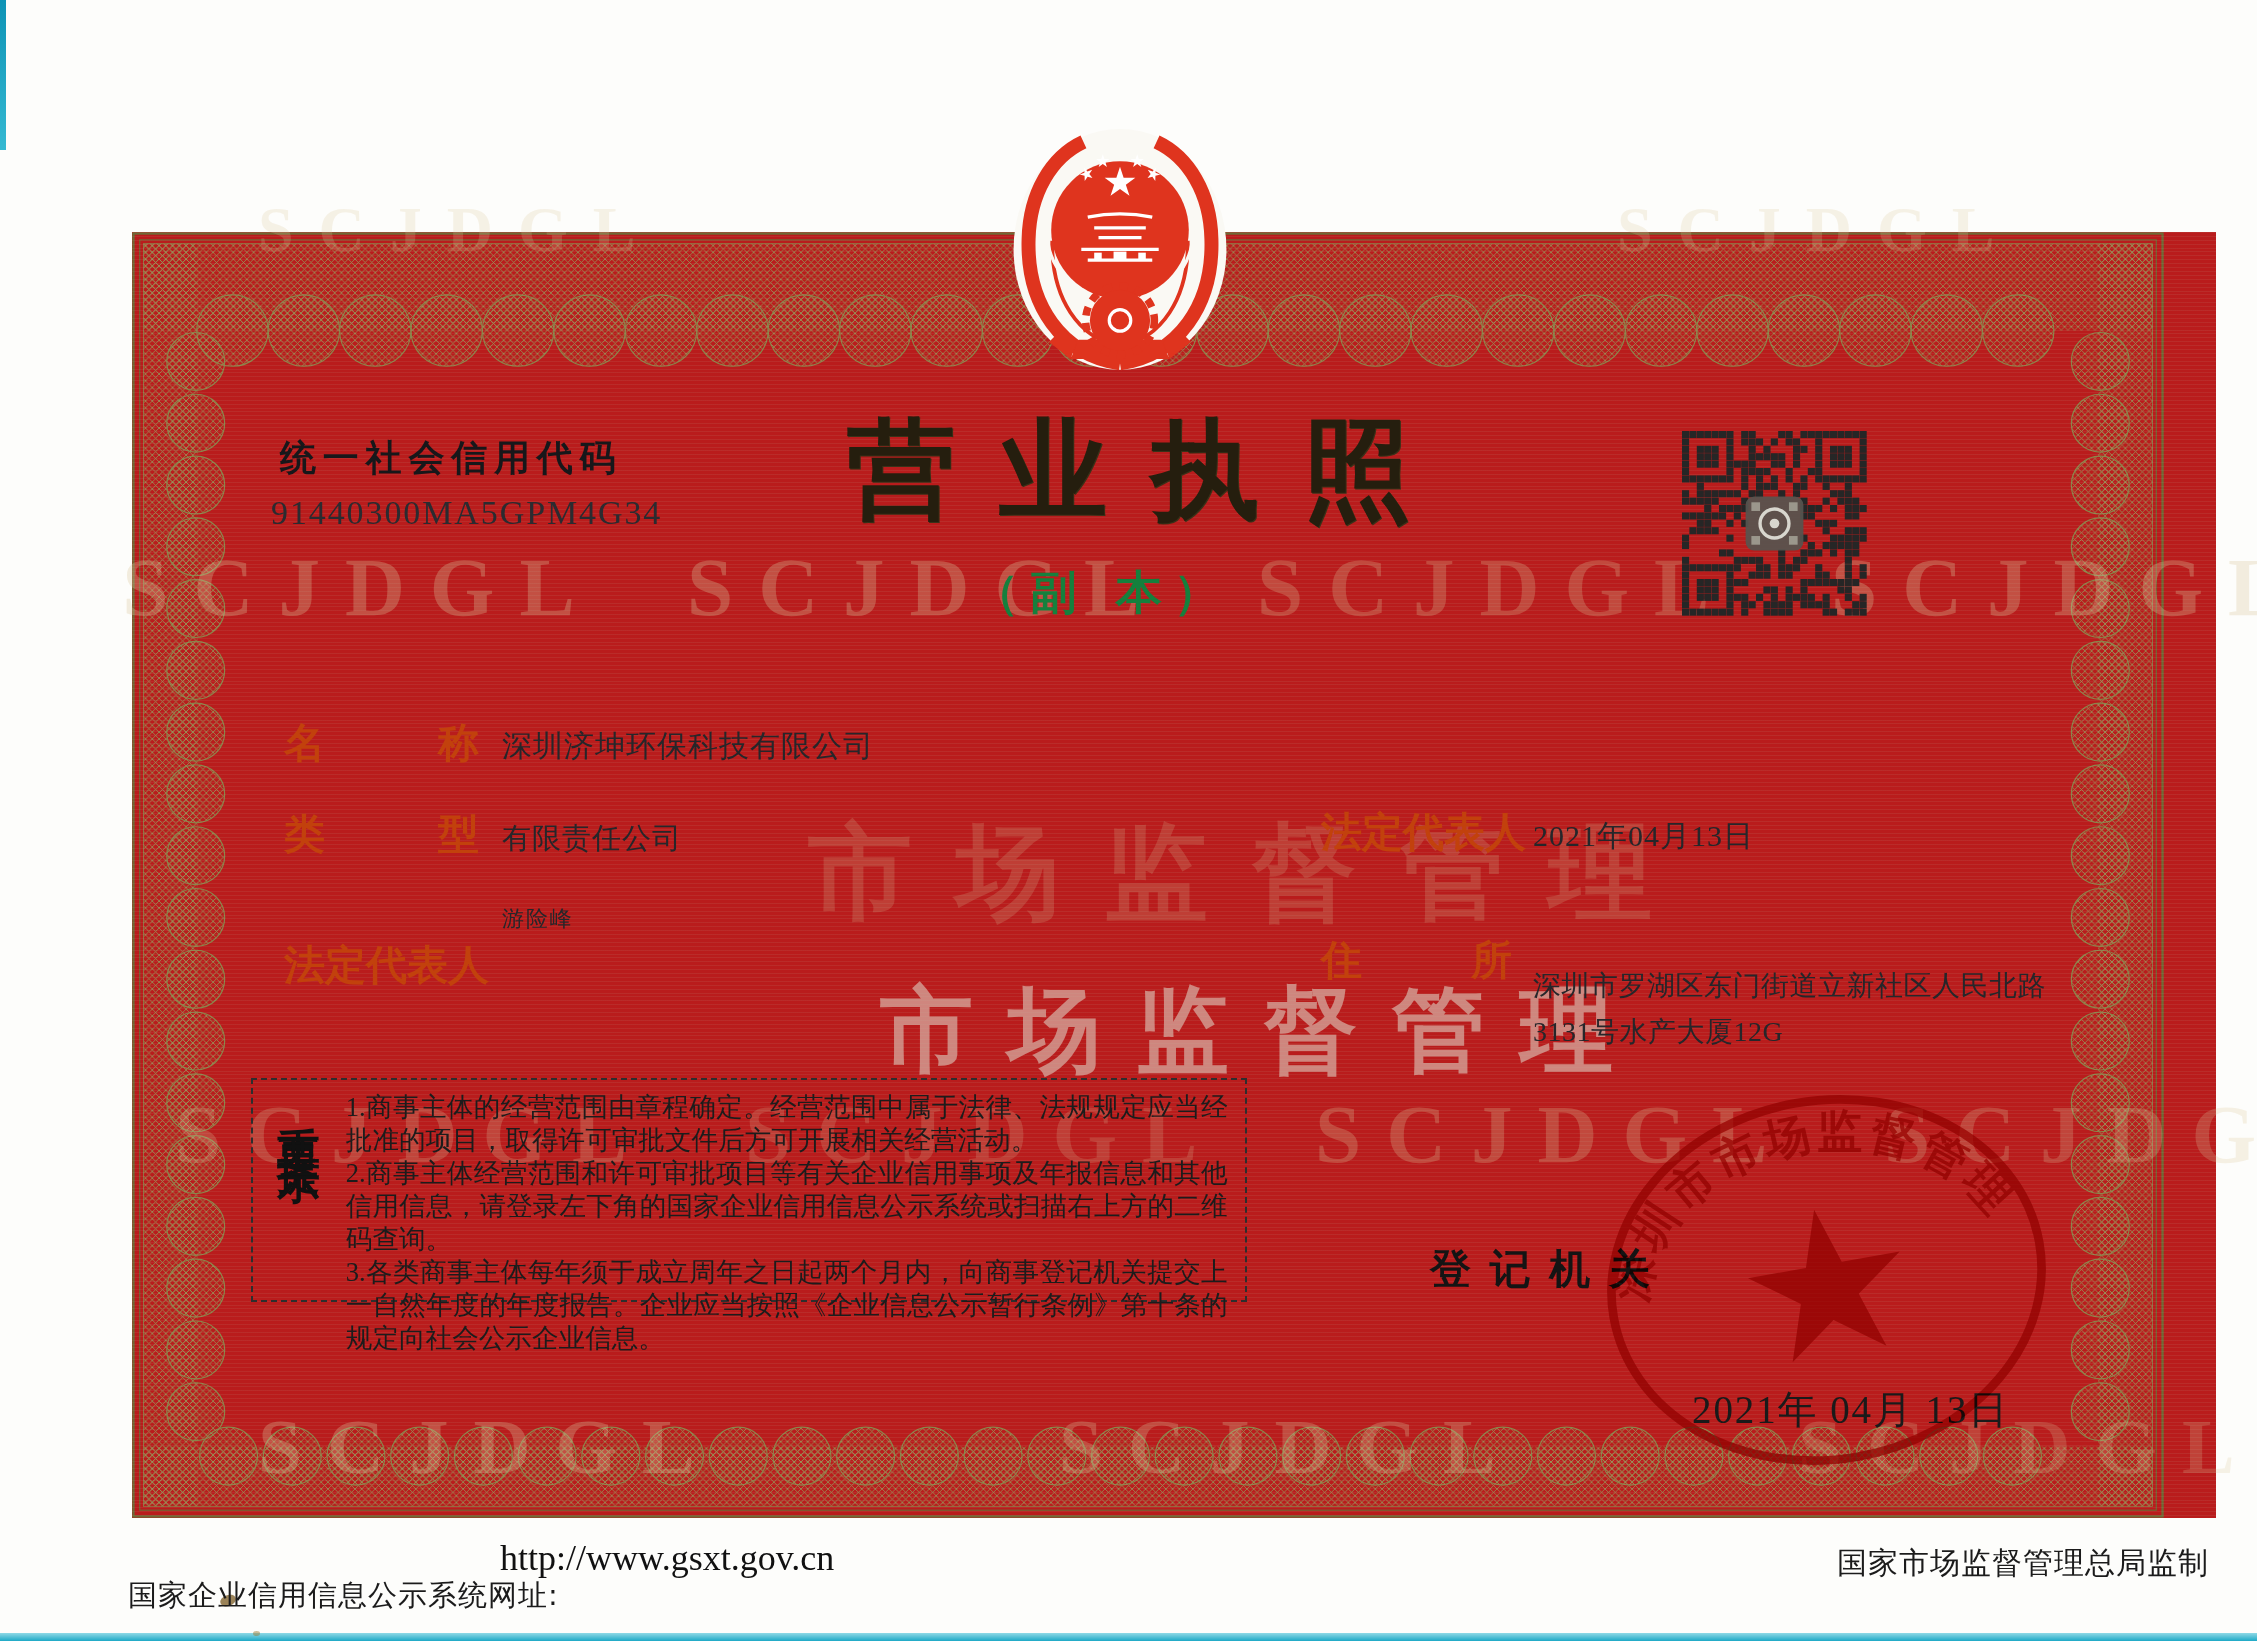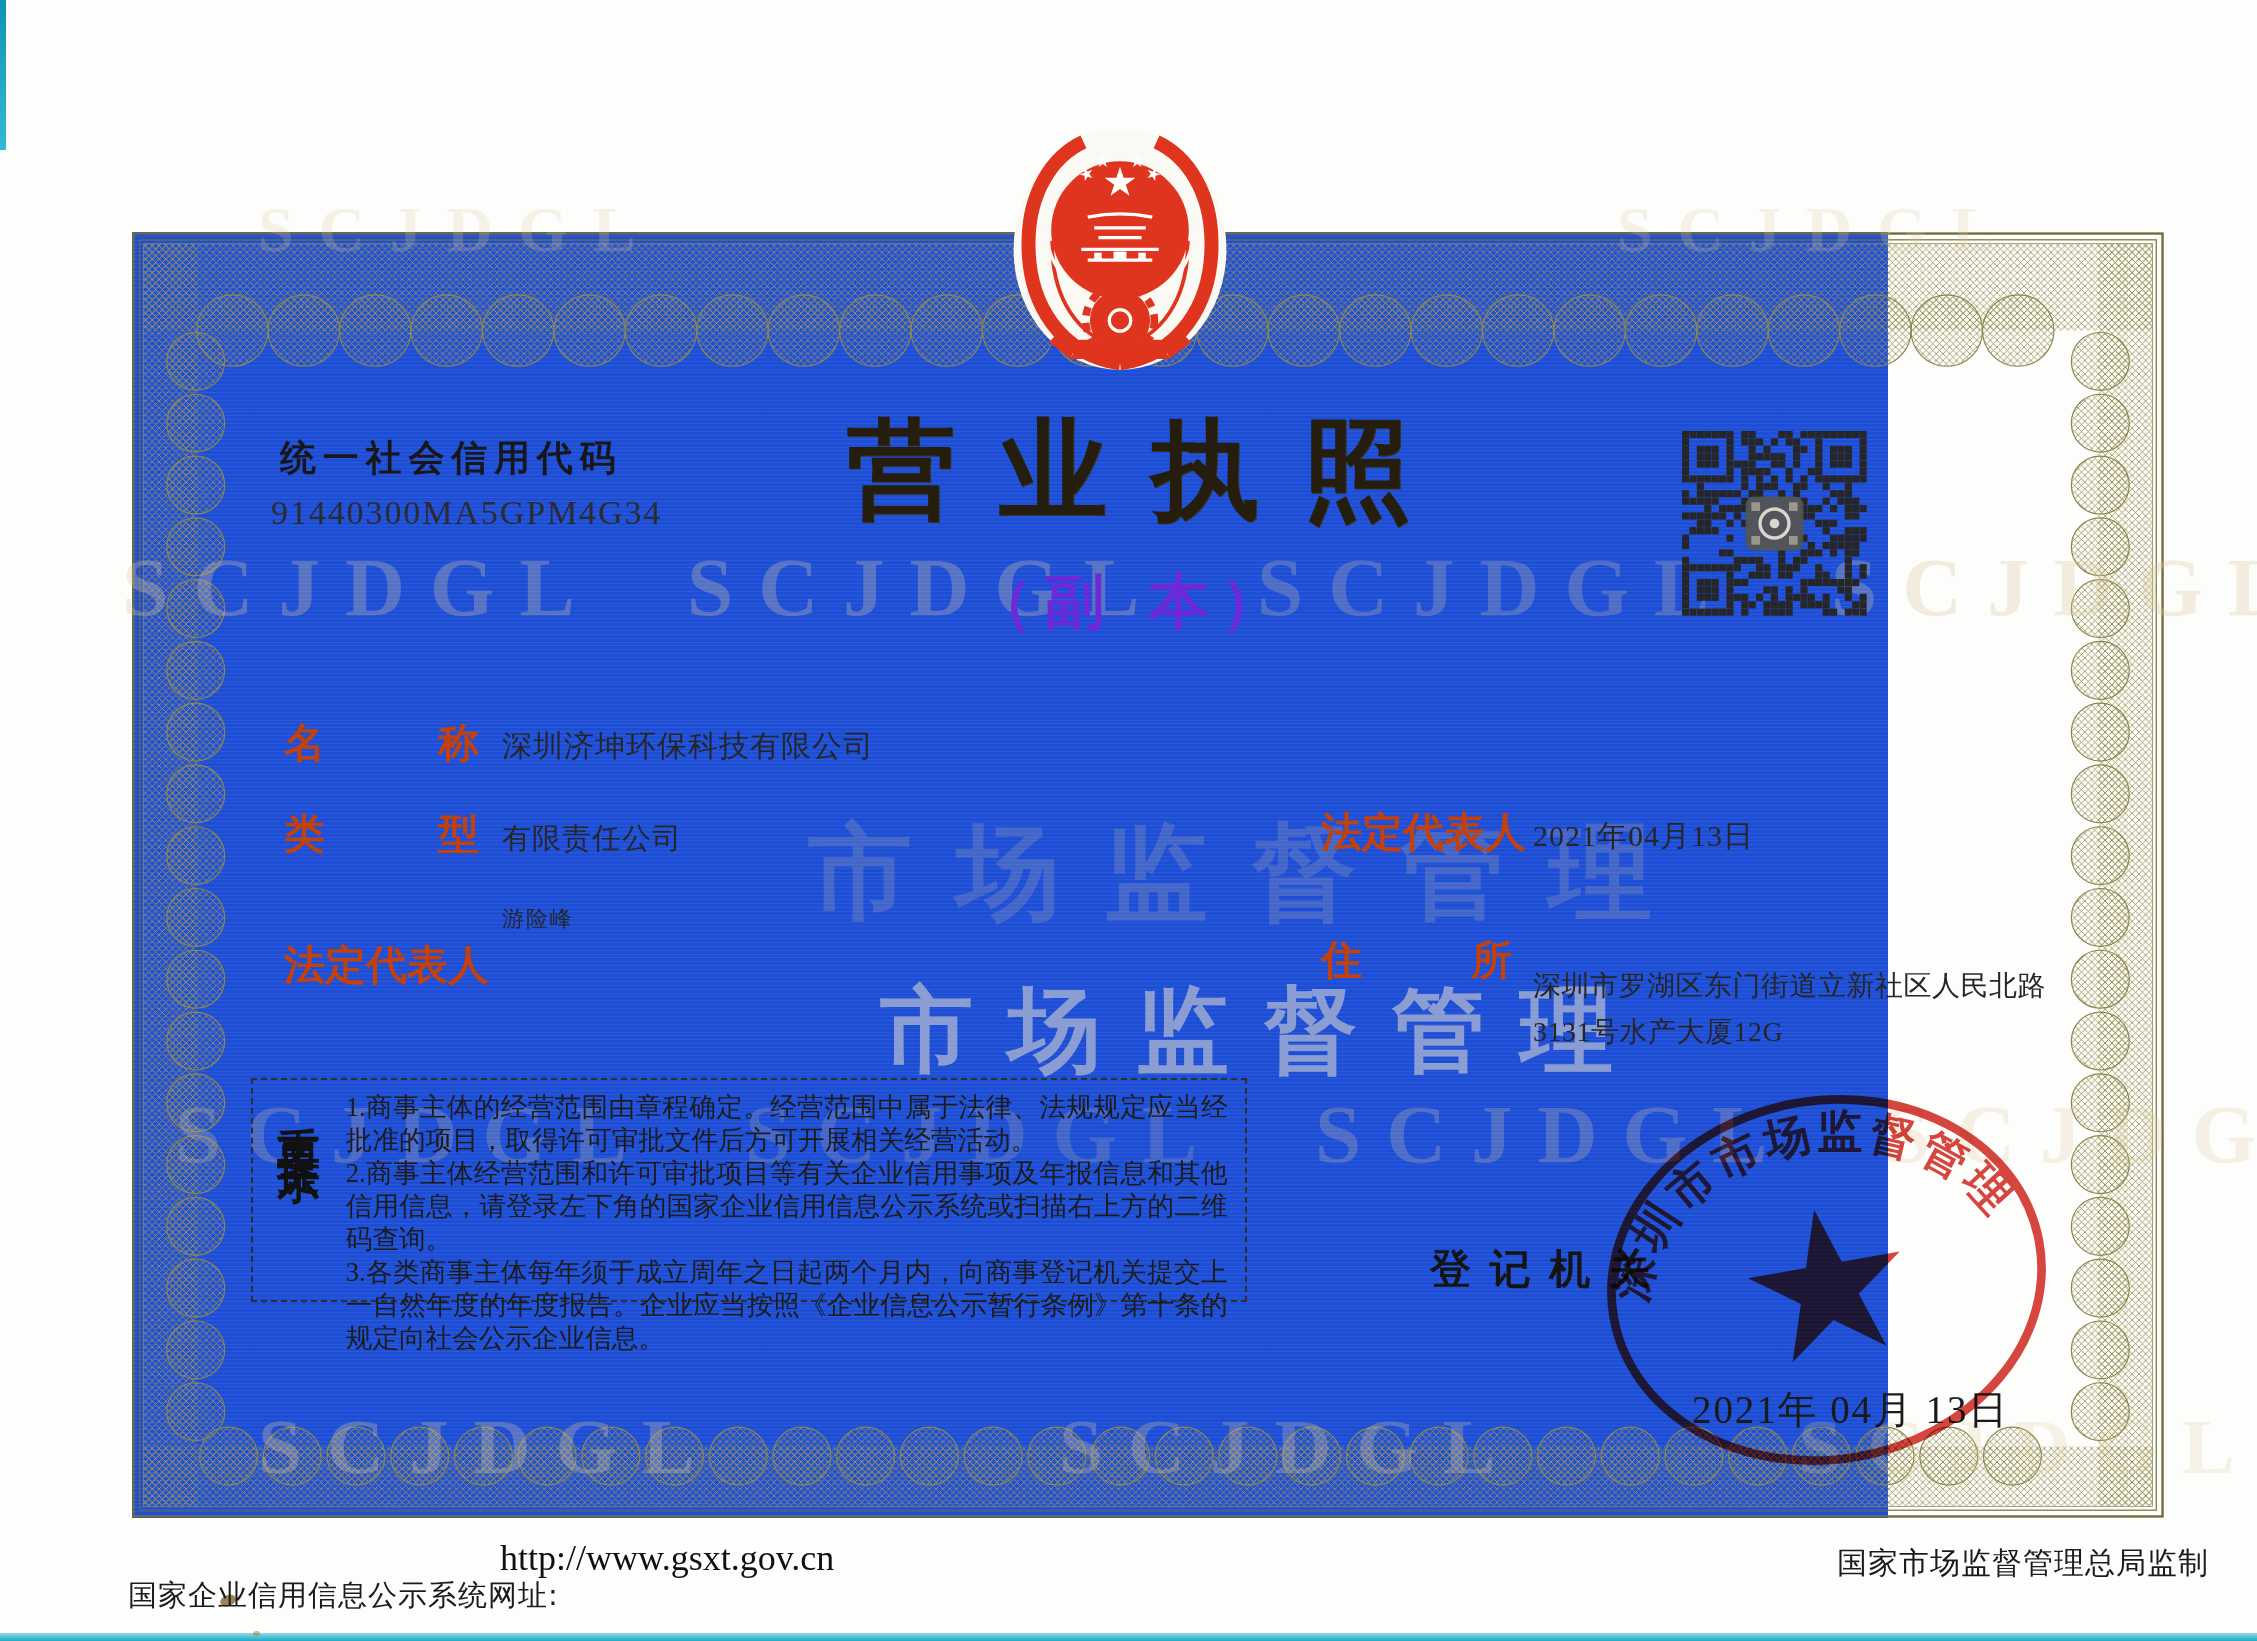--- a/index.html
+++ b/index.html
@@ -10,22 +10,22 @@
     color:#1d1d1d;
   }
   
   .scan-left{position:absolute;left:0;top:0;width:5.8px;height:150px;background:linear-gradient(#0e93b5,#35b9d2);}
   .scan-bottom{position:absolute;left:0;top:1633px;width:2257px;height:8.7px;background:linear-gradient(#8fd9e6,#0fa3c2);}
   .stain{position:absolute;border-radius:50%;}
   .stain.s1{left:220px;top:1595px;width:16.4px;height:10.6px;background:#7a5a22;opacity:.75;transform:rotate(-20deg);}
   .stain.s2{left:253px;top:1631px;width:6.8px;height:4.8px;background:#9c7b33;opacity:.5;}
   
   .frame{
-    position:absolute;left:132px;top:232px;width:1756px;height:1286px;
-    background:#1d4ed8;
+    position:absolute;left:132px;top:232px;width:2084px;height:1286px;
+    background:#b91c1c;
   }
   .frame::after{ 
     content:"";position:absolute;inset:0;pointer-events:none;
     background:repeating-linear-gradient(180deg,rgba(190,183,160,.10) 0 1px,transparent 1px 3.9px);
   }
   .frame-svg{position:absolute;left:0;top:0;}
   
   .wm{
     position:absolute;font-weight:bold;letter-spacing:25px;
     color:#dcc89c;opacity:.34;font-family:"Liberation Serif","DejaVu Serif",serif;
@@ -45,22 +45,22 @@
   .credit-code{
     position:absolute;left:271px;top:494px;font-size:34px;letter-spacing:1.9px;
     color:#2b2b30;font-family:"Liberation Serif","DejaVu Serif",serif;
   }
   .doc-title{
     position:absolute;left:847px;top:398px;font-size:108px;font-weight:900;
     letter-spacing:44px;color:#251e0e;white-space:nowrap;
     text-shadow:1px 1px 0 #3a3118;
   }
   .doc-subtitle{
-    position:absolute;left:973px;top:562px;font-size:60px;font-weight:600;
-    letter-spacing:11.6px;color:#6d28d9;white-space:nowrap;
+    position:absolute;left:973px;top:562px;font-size:46px;font-weight:600;
+    letter-spacing:11.6px;color:#15803d;white-space:nowrap;
   }
   .qr{position:absolute;left:1682px;top:431px;width:185px;height:185px;}
   
   .flabel{
     position:absolute;font-size:41px;font-weight:bold;color:#c2410c;
     text-align:justify;text-align-last:justify;white-space:nowrap;
   }
   .fvalue{
     position:absolute;color:#26262a;
     font-family:"Liberation Serif","DejaVu Serif",serif;

